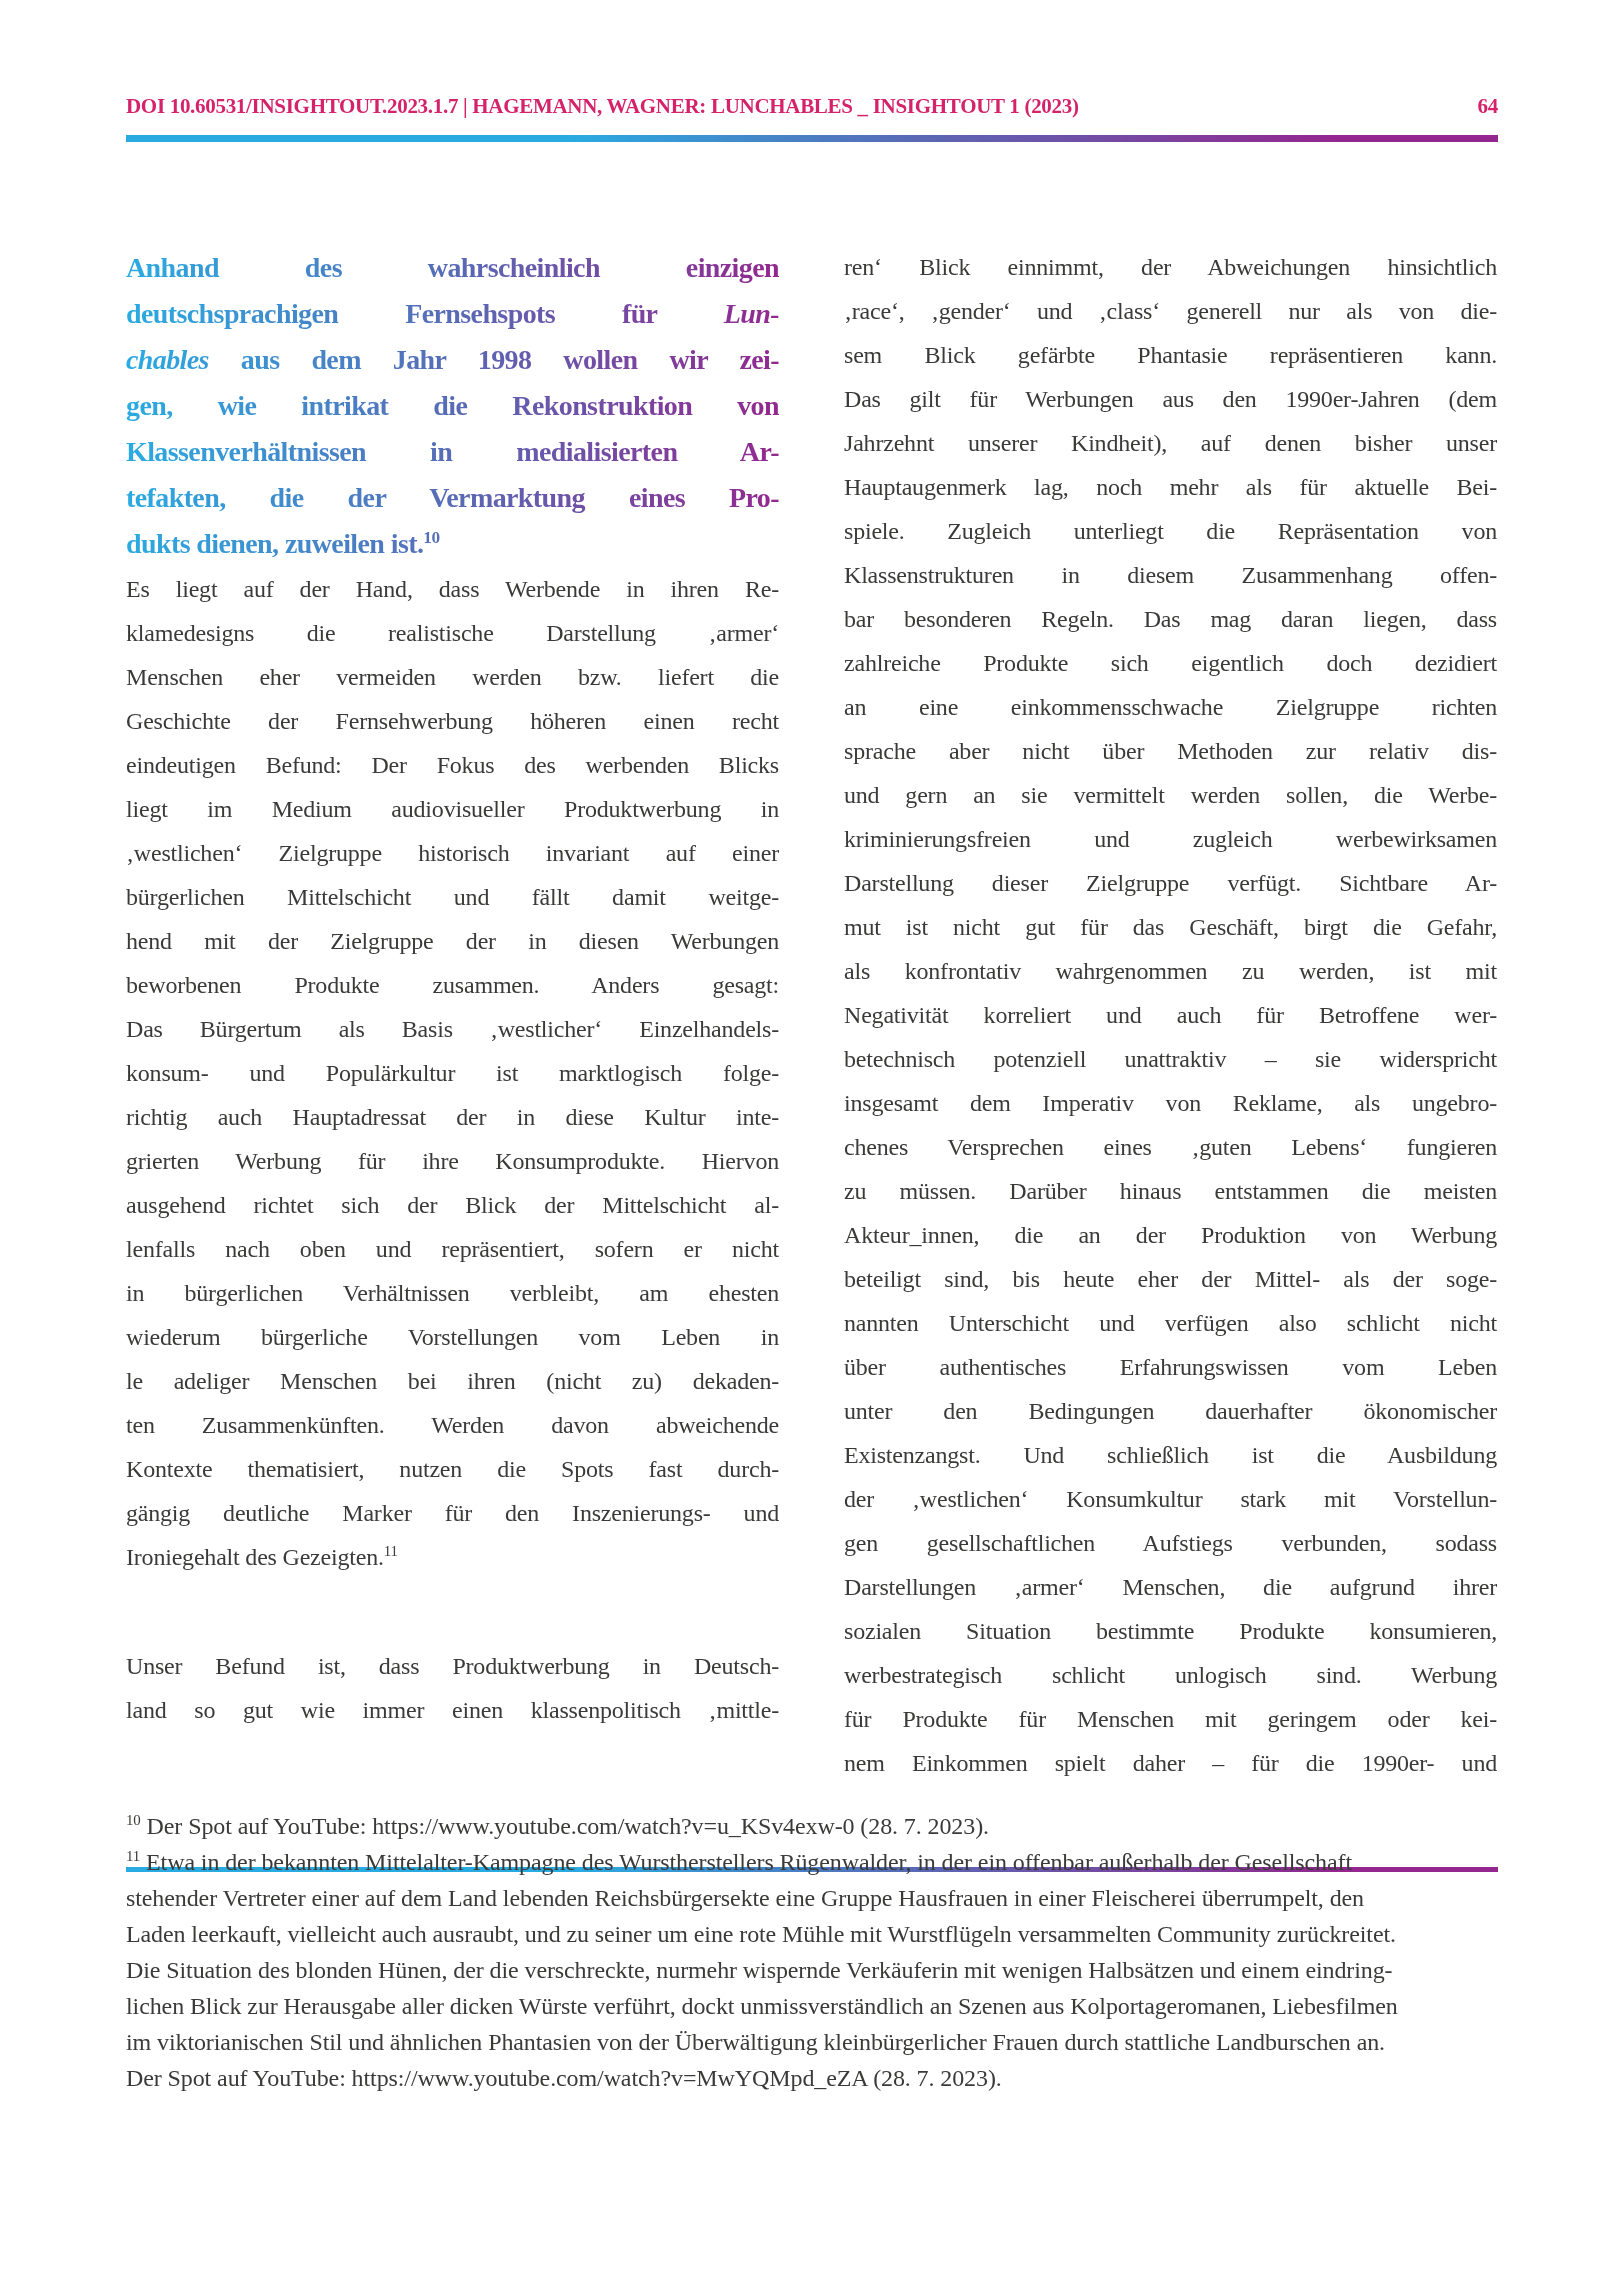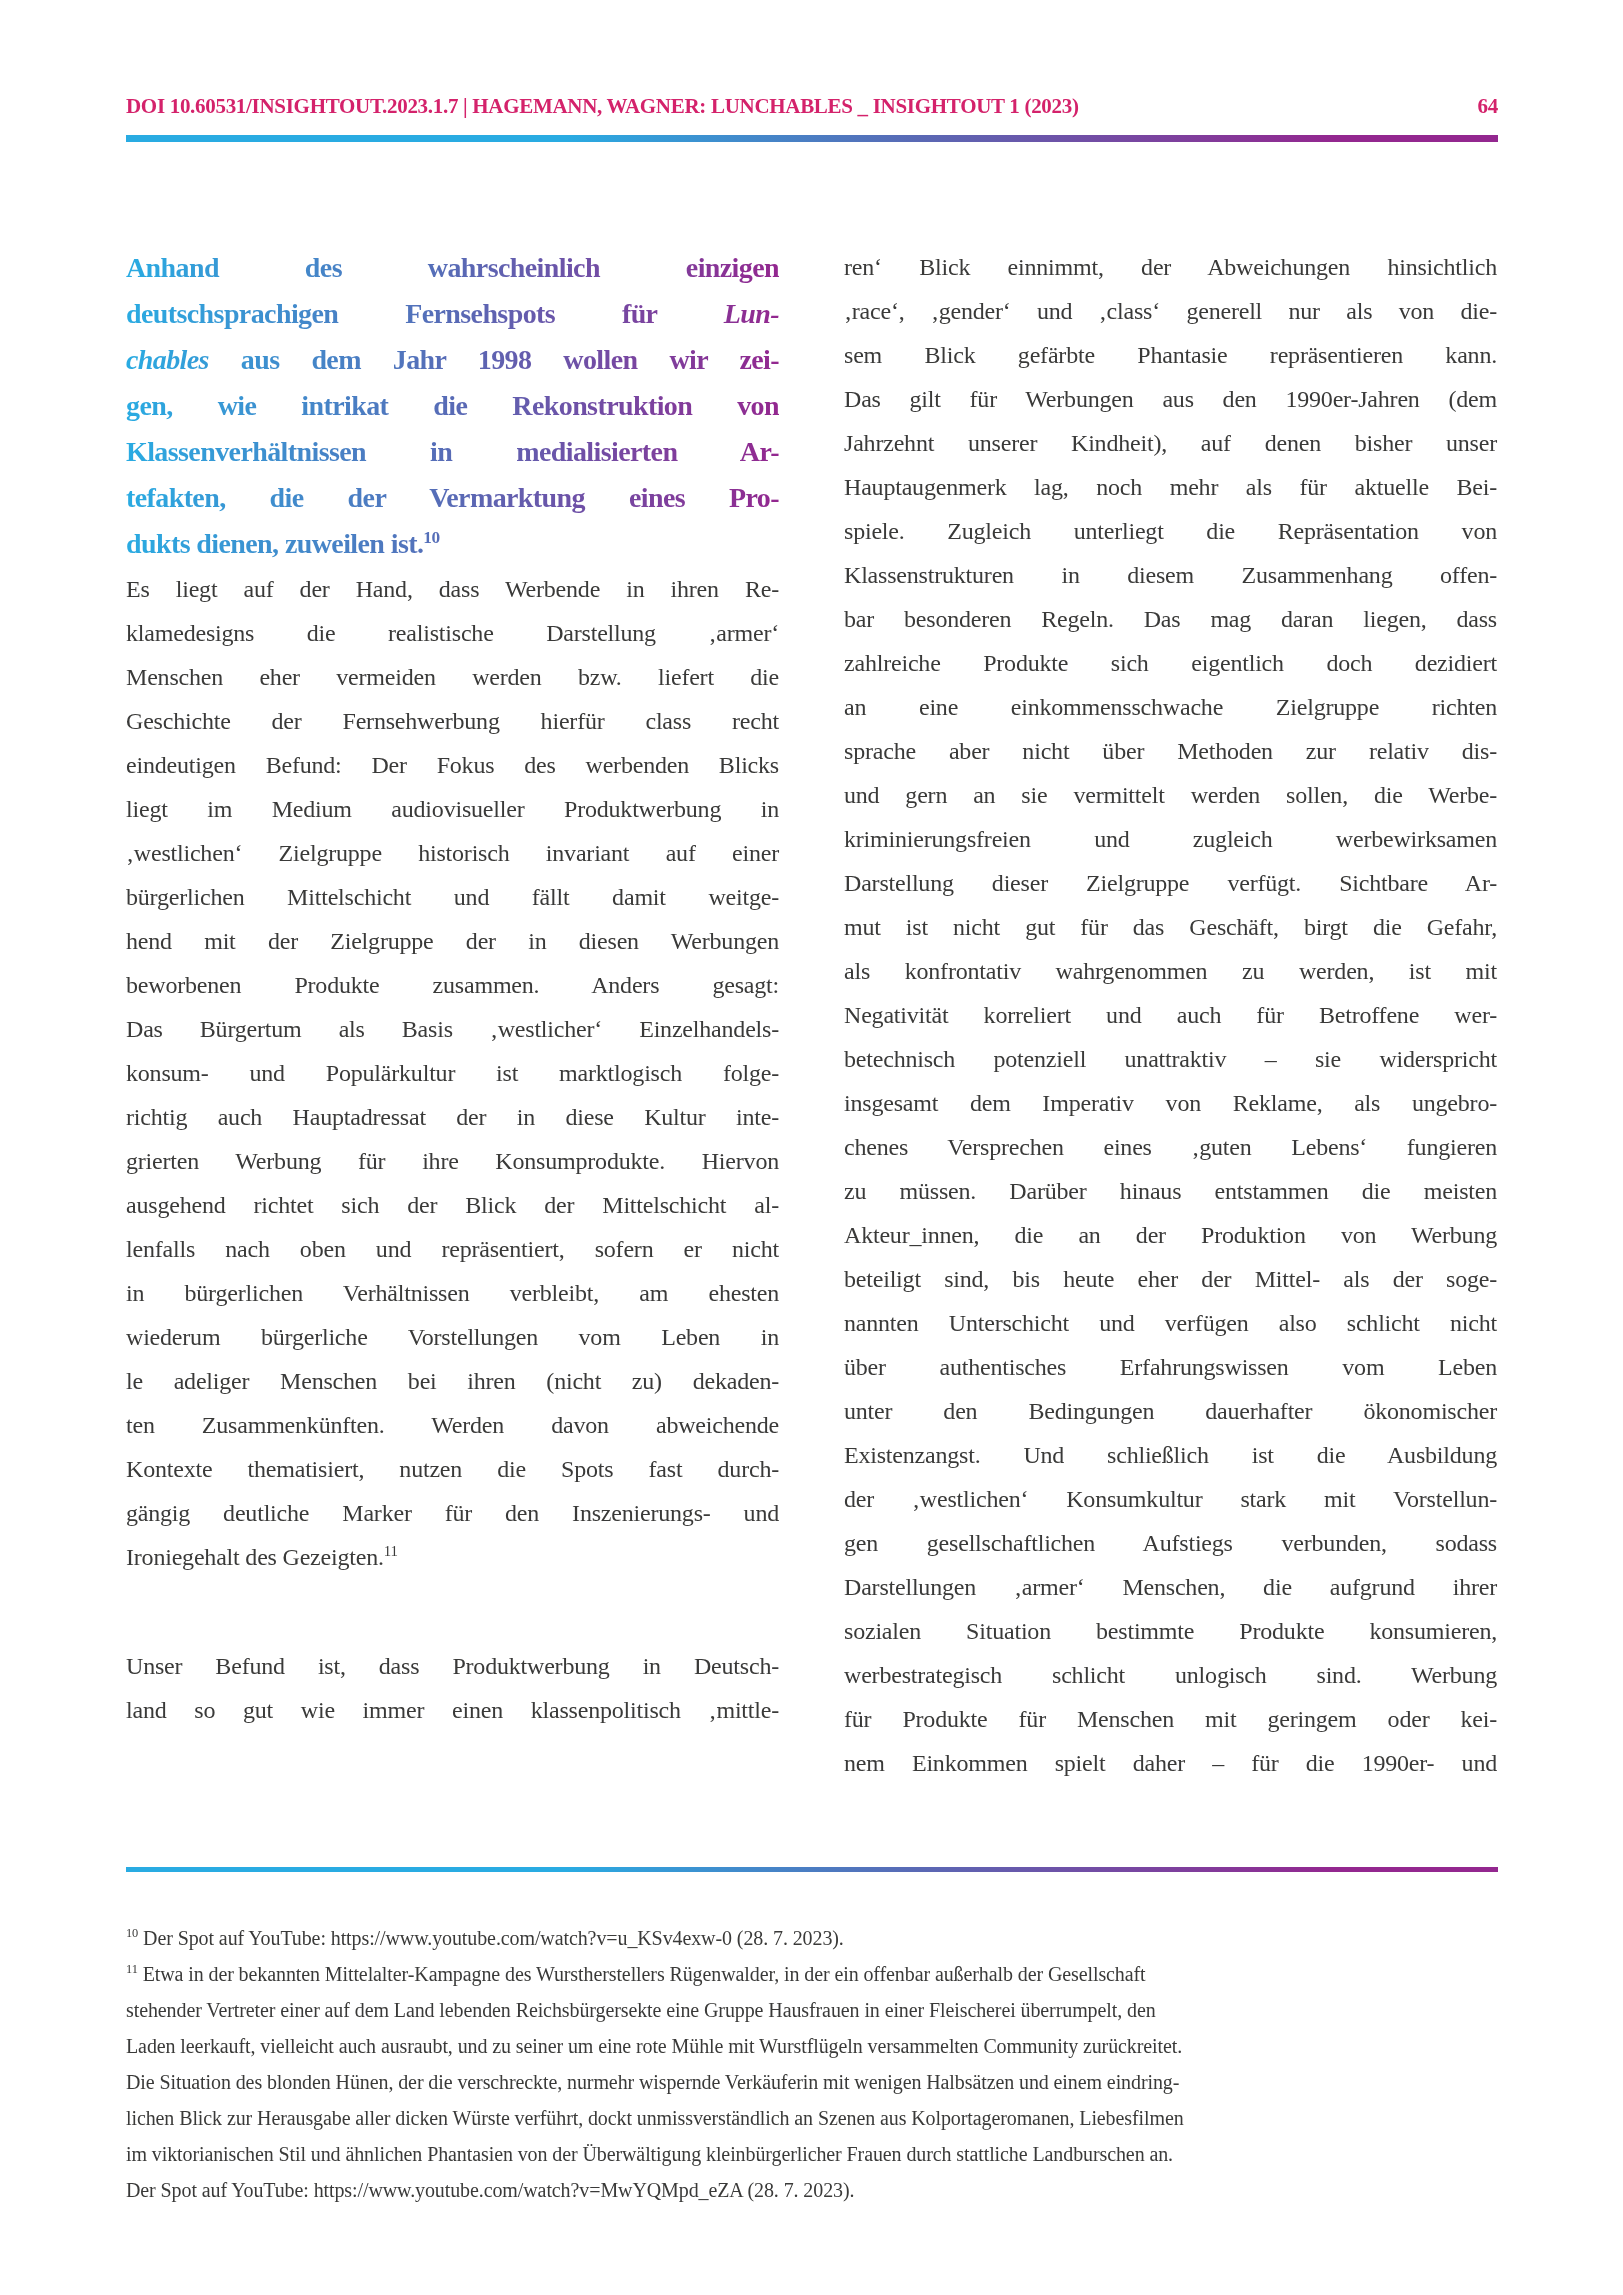--- a/index.html
+++ b/index.html
@@ -42,22 +42,22 @@
   .jline.last{text-align-last:left;}
   .para + .para{margin-top:65px;}
   .it{font-style:italic;}
   .sup{font-size:0.62em;vertical-align:super;line-height:0;}
   
   .footnote-rule{
     position:absolute;top:1867px;left:126px;width:1372px;height:4.9px;
     background-image:linear-gradient(90deg,var(--g1,#29abe2) 0%,var(--g1,#29abe2) 32%,var(--g2,#5a68b4) 58%,var(--g3,#93278f) 88%);
   }
   .footnotes{
-    position:absolute;top:1920px;left:126px;width:1372px;
-    font-size:20px;line-height:36px;letter-spacing:-0.1px;
+    position:absolute;top:1808px;left:126px;width:1372px;
+    font-size:24px;line-height:36px;letter-spacing:-0.1px;
     color:var(--ink,#3a3a39);
   }
   .fn-line{text-align:left;}
 </style>
 </head>
 <body>
 
 <div class="page">
 
   <div class="page-header">
@@ -76,21 +76,21 @@
           <div class="lead-line jline">gen, wie intrikat die Rekonstruktion von</div>
           <div class="lead-line jline">Klassenverhältnissen in medialisierten Ar-</div>
           <div class="lead-line jline">tefakten, die der Vermarktung eines Pro-</div>
           <div class="lead-line jline last"><span>dukts dienen, zuweilen ist.</span><span class="sup">10</span></div>
         </div>
       <div>
           <div class="para">
             <div class="body-line jline">Es liegt auf der Hand, dass Werbende in ihren Re-</div>
             <div class="body-line jline">klamedesigns die realistische Darstellung ‚armer‘</div>
             <div class="body-line jline">Menschen eher vermeiden werden bzw. liefert die</div>
-            <div class="body-line jline">Geschichte der Fernsehwerbung hierfür class recht</div>
+            <div class="body-line jline">Geschichte der Fernsehwerbung höheren einen recht</div>
             <div class="body-line jline">eindeutigen Befund: Der Fokus des werbenden Blicks</div>
             <div class="body-line jline">liegt im Medium audiovisueller Produktwerbung in</div>
             <div class="body-line jline">‚westlichen‘ Zielgruppe historisch invariant auf einer</div>
             <div class="body-line jline">bürgerlichen Mittelschicht und fällt damit weitge-</div>
             <div class="body-line jline">hend mit der Zielgruppe der in diesen Werbungen</div>
             <div class="body-line jline">beworbenen Produkte zusammen. Anders gesagt:</div>
             <div class="body-line jline">Das Bürgertum als Basis ‚westlicher‘ Einzelhandels-</div>
             <div class="body-line jline">konsum- und Populärkultur ist marktlogisch folge-</div>
             <div class="body-line jline">richtig auch Hauptadressat der in diese Kultur inte-</div>
             <div class="body-line jline">grierten Werbung für ihre Konsumprodukte. Hiervon</div>

